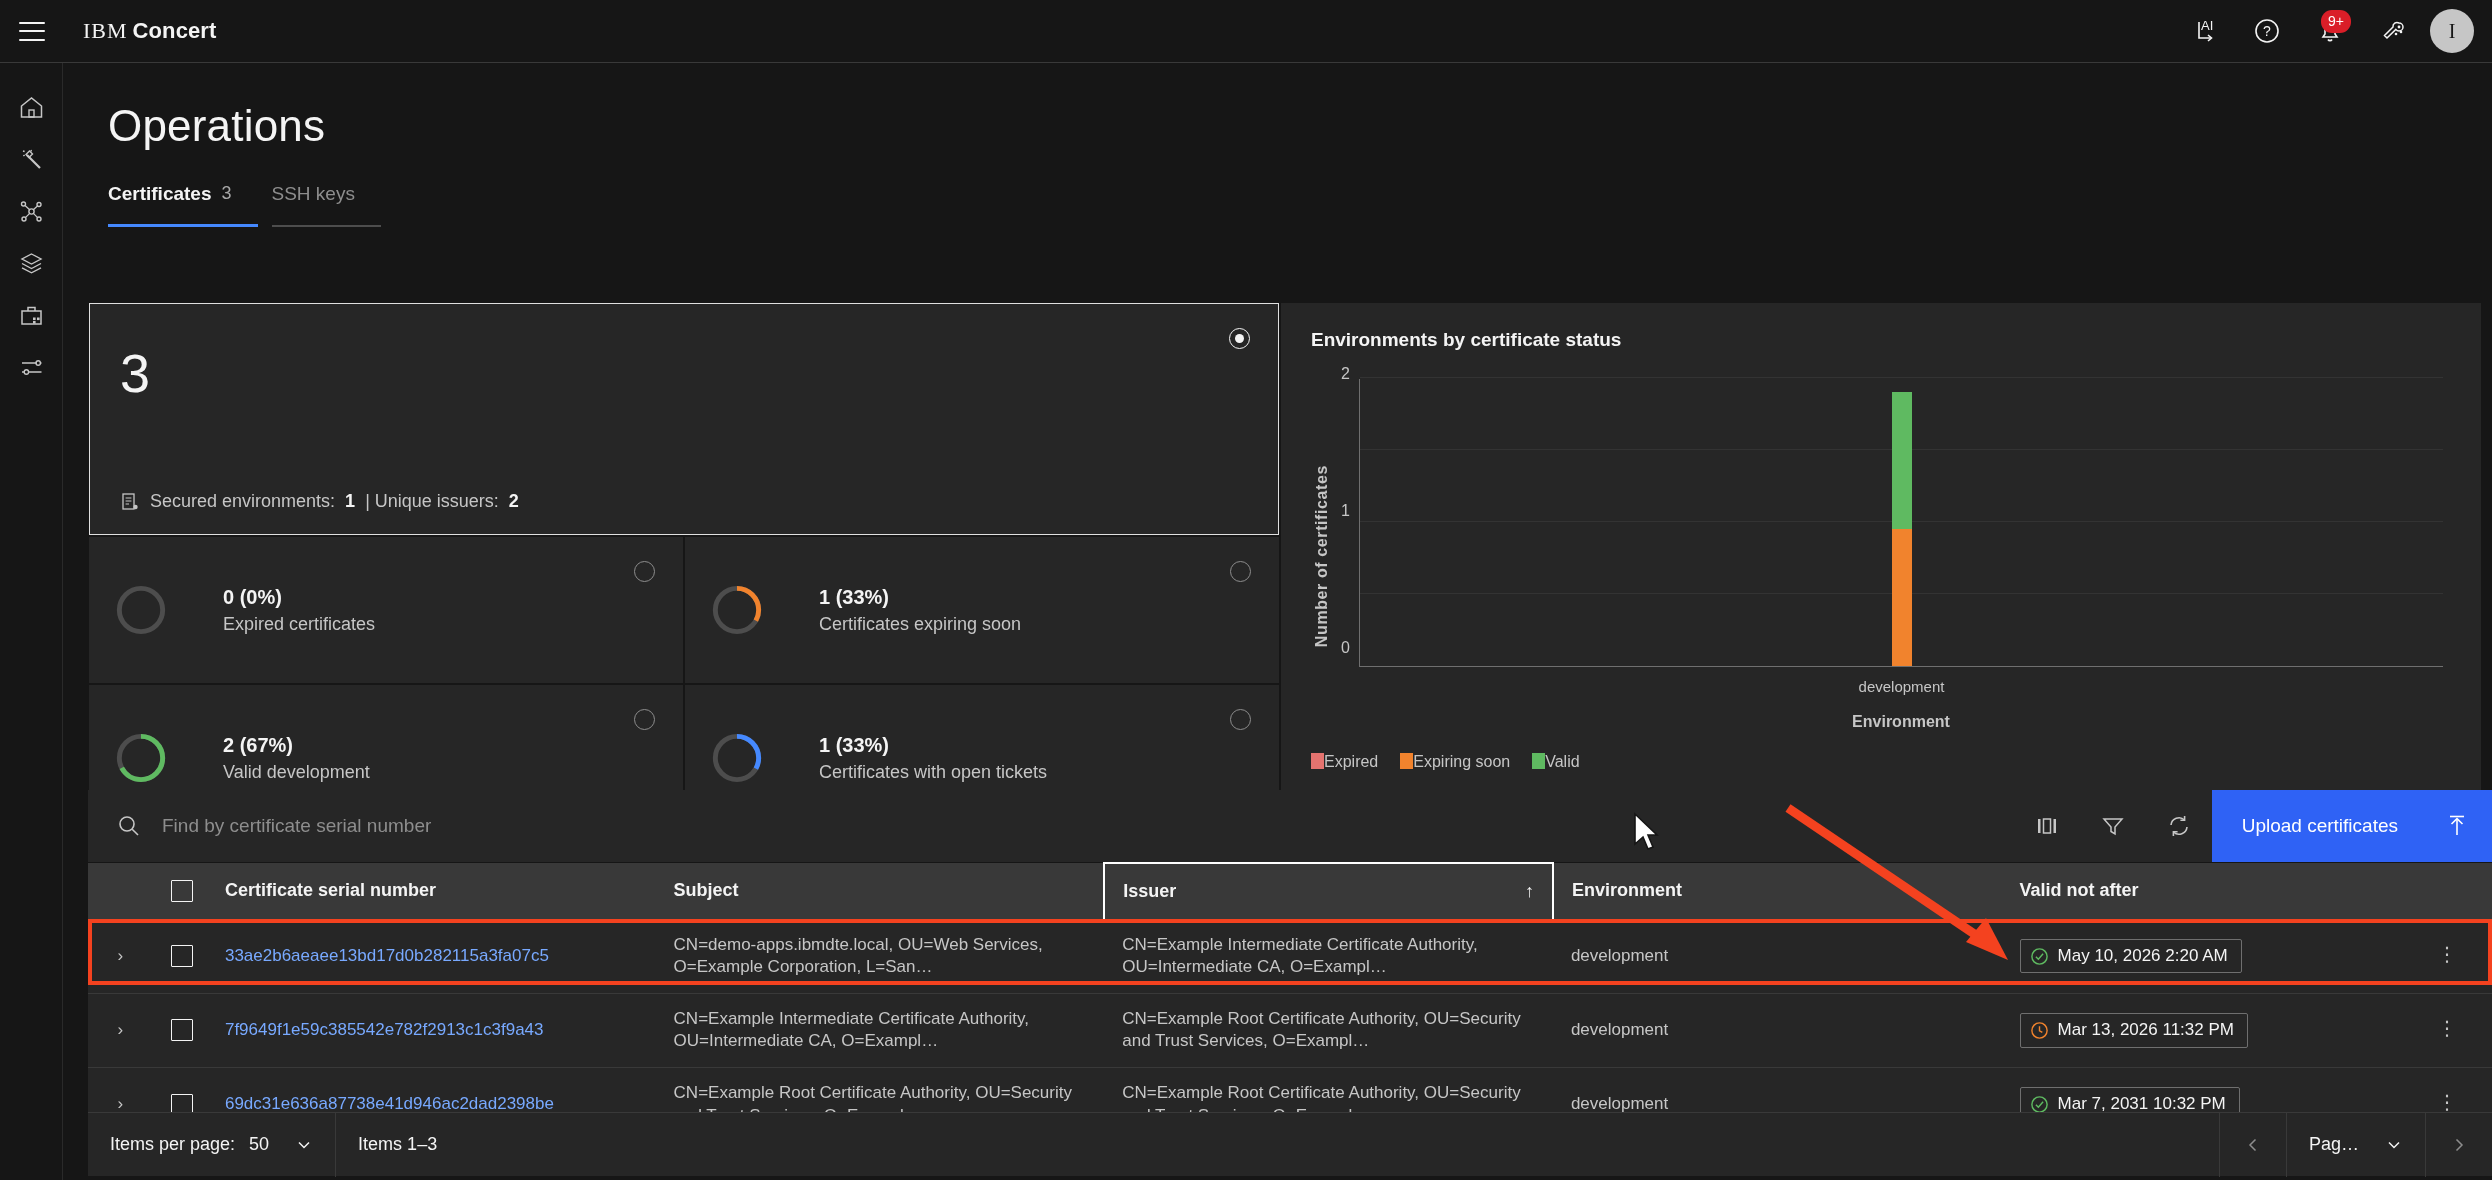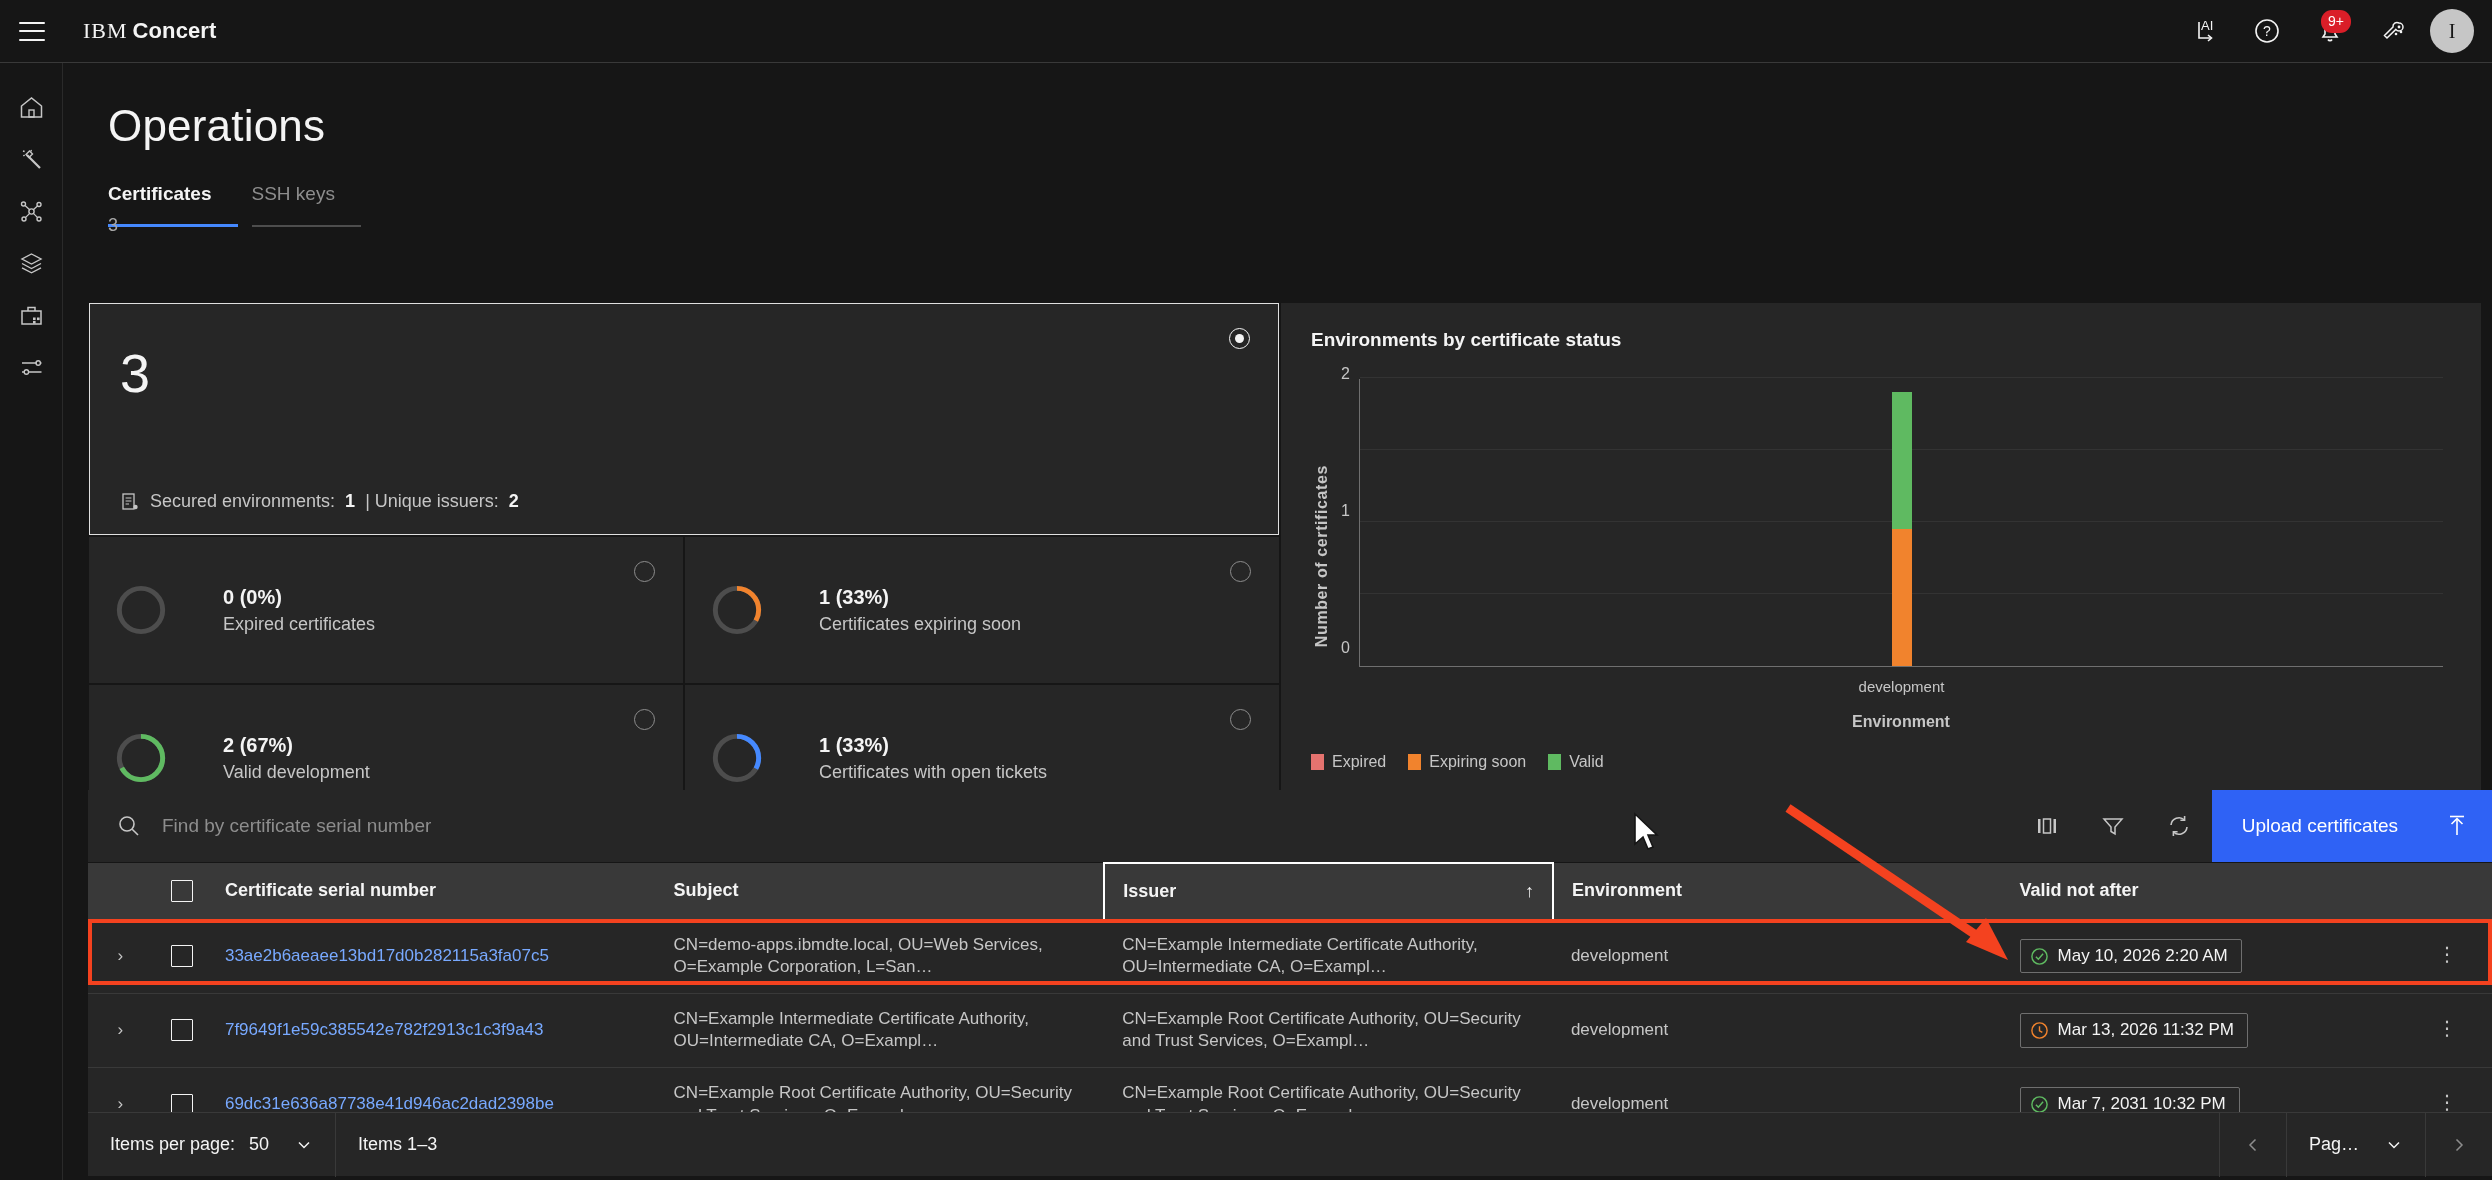--- a/index.html
+++ b/index.html
@@ -75,21 +75,21 @@
   #page-title {
     font-size: 44px; font-weight: 300; color: #f4f4f4;
     margin: 38px 0 0 45px; letter-spacing: .2px;
   }
 
   
   #tabs { margin: 32px 0 0 45px; display: flex; height: 44px; position: relative; }
   .tab {
     font-size: 19px; color: #8d8d8d; padding: 0 26px 14px 0;
     cursor: pointer; display: flex; align-items: flex-start; gap: 10px;
-    border-bottom: 2px solid #4d4d4d; margin-right: 14px; flex-direction: column;
+    border-bottom: 2px solid #4d4d4d; margin-right: 14px;
   }
   .tab.active { color: #f4f4f4; font-weight: bold; border-bottom: 3px solid #4589ff; }
   .tab .tab-count { font-weight: normal; color: #a8a8a8; font-size: 18px; }
 
   
   #dashboard {
     position: absolute; left: 26px; top: 240px;
     width: 2392px; height: 528px;
     display: flex; gap: 2px;
   }
@@ -153,21 +153,21 @@
     position: absolute; top: calc(100% + 12px);
     font-size: 15px; color: #c6c6c6; transform: translateX(-50%); white-space: nowrap;
   }
   .x-axis-label {
     position: absolute; top: 340px; left: 48px; right: 8px; text-align: center;
     font-size: 16px; font-weight: bold; color: #c6c6c6;
   }
   #legend {
     position: absolute; left: 30px; top: 450px; display: flex; gap: 22px; align-items: center;
   }
-  .legend-item { display: flex; align-items: center; gap: 8px; font-size: 16px; color: #c6c6c6; }
+  .legend-item { display: flex; gap: 0; font-size: 16px; color: #c6c6c6; }
   .legend-swatch { width: 13px; height: 16px; display: block; }
 
   
   #table-wrap {
     position: absolute; left: 88px; top: 790px; width: 2404px; height: 390px;
   }
   #table-toolbar {
     height: 72px; background: #262626; display: flex; align-items: center;
     position: relative;
   }

